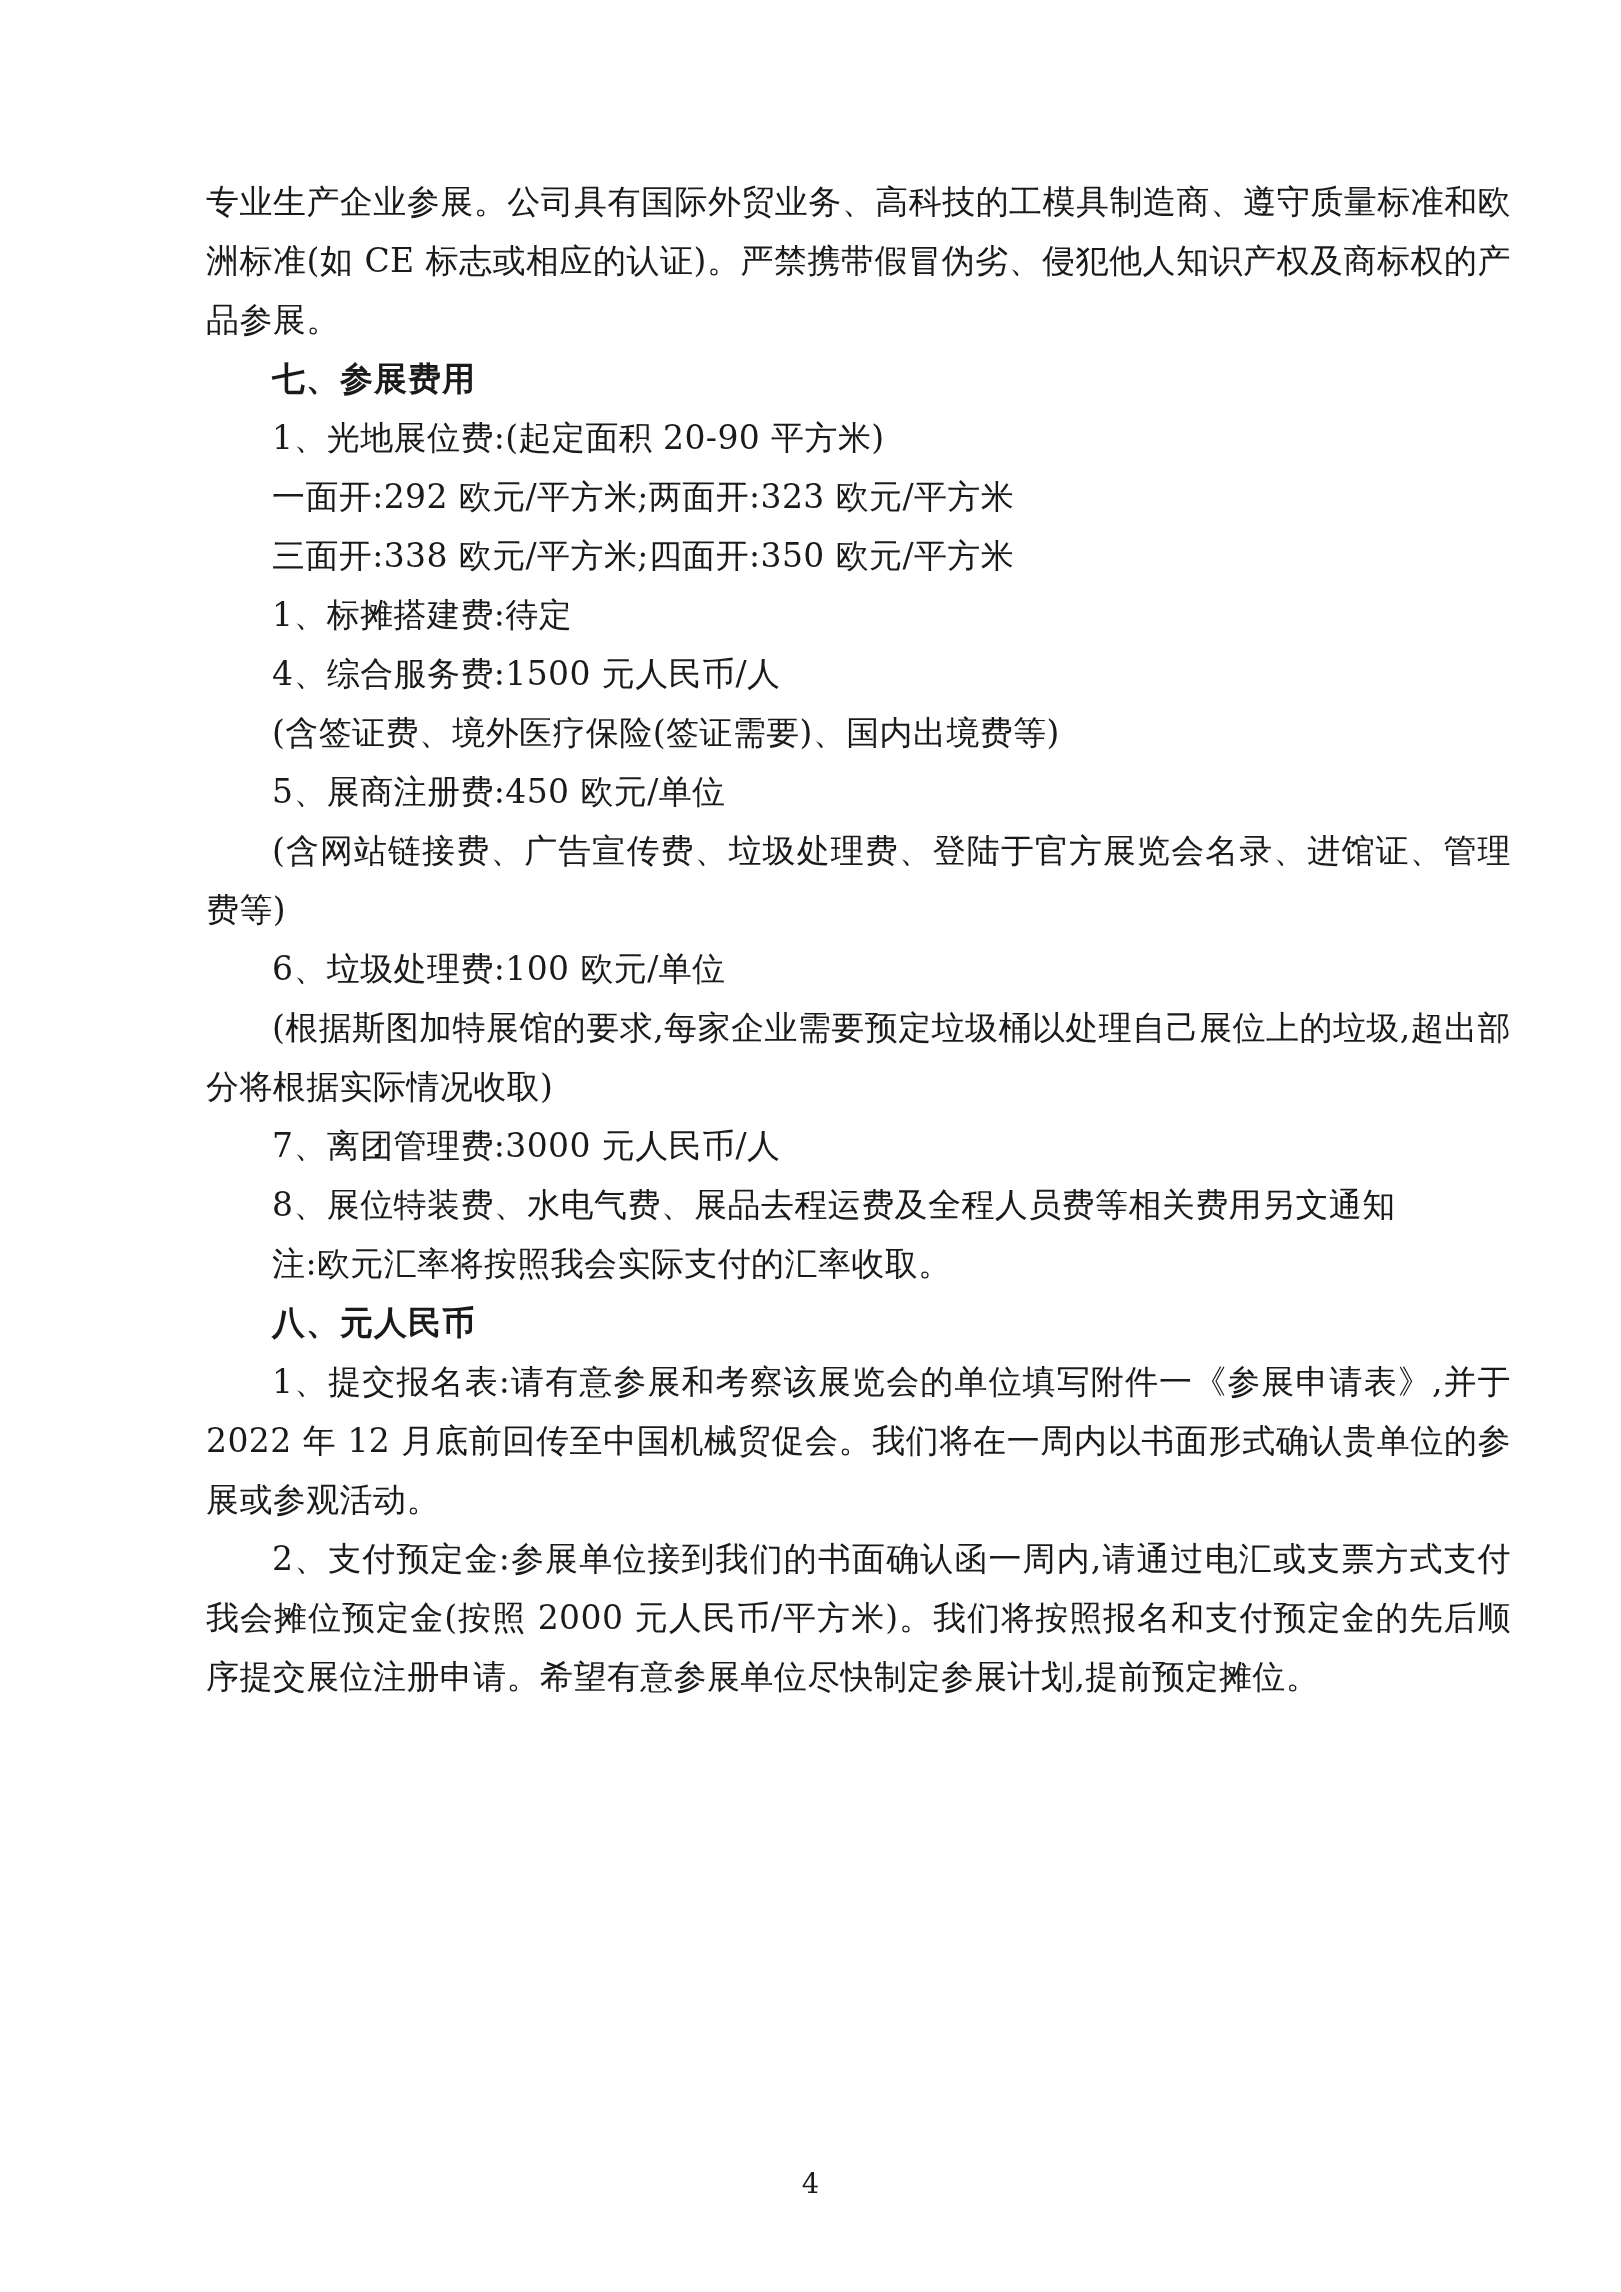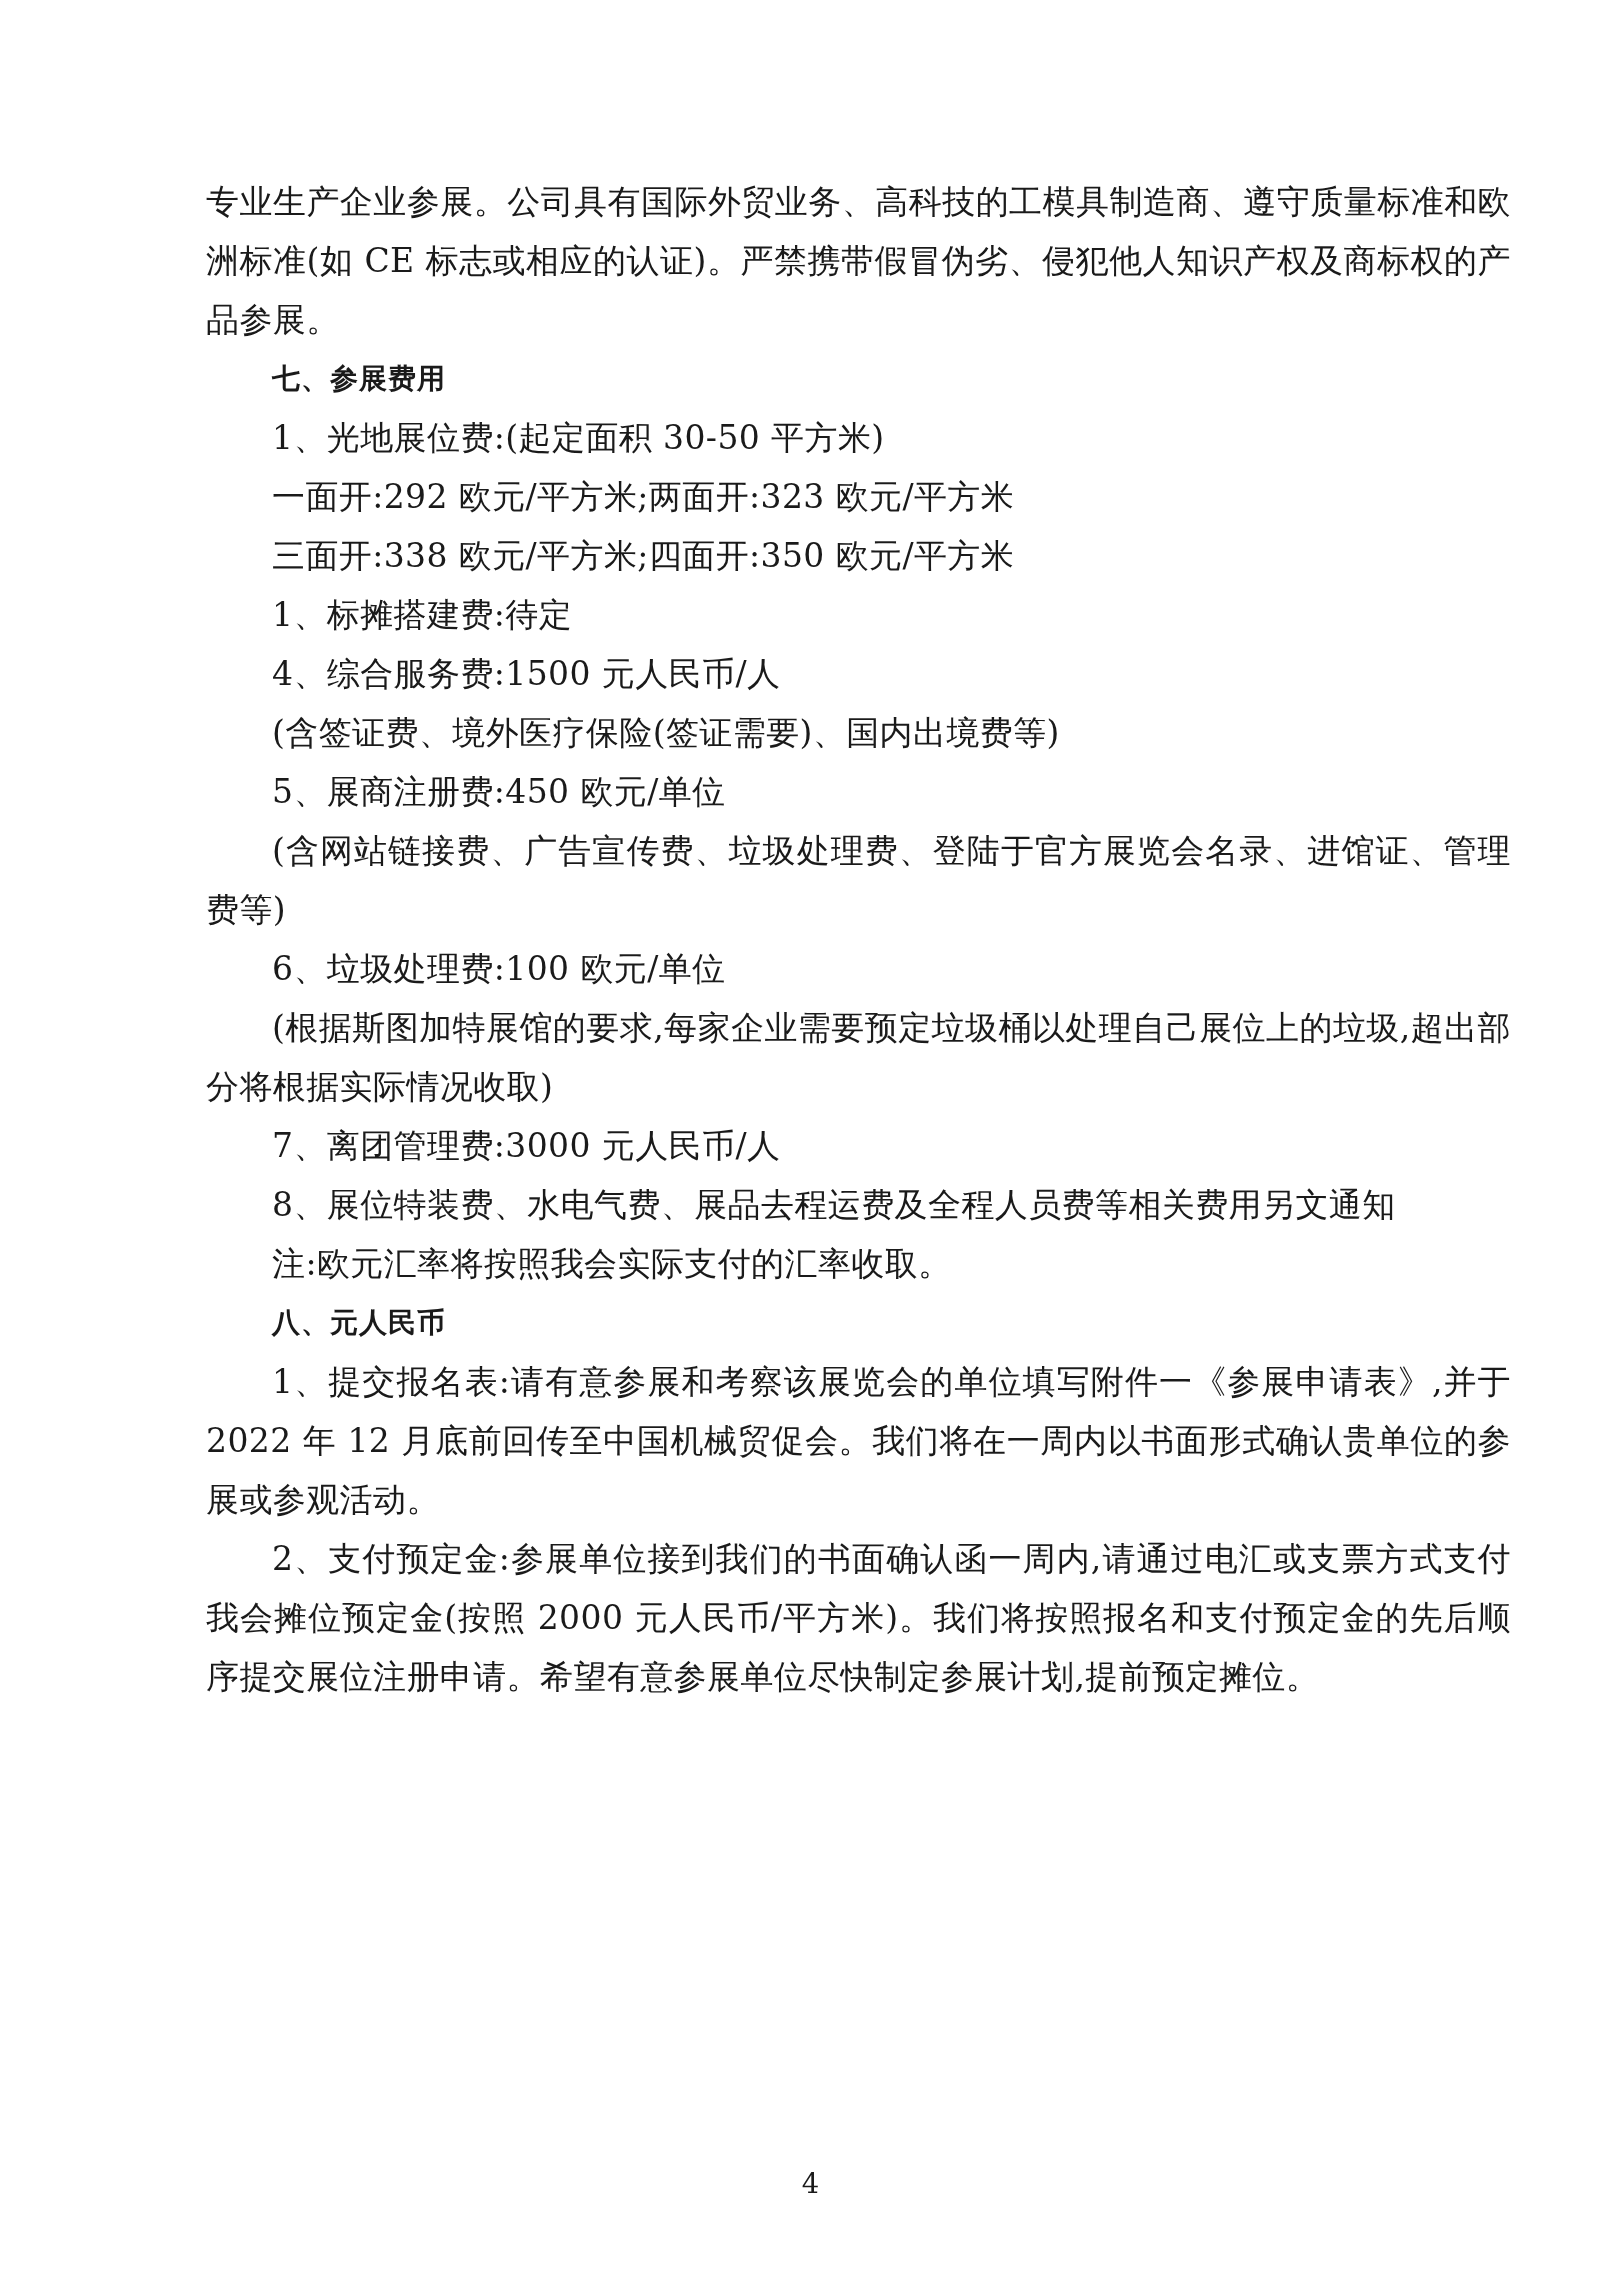--- a/index.html
+++ b/index.html
@@ -35,21 +35,21 @@
     margin: 0;
     text-indent: 0;
   }
   .para.indent {
     text-indent: 66px;
   }
   .heading {
     margin: 0;
     font-weight: bold;
     text-indent: 66px;
-    font-size: 28px;
+    font-size: 33px;
     letter-spacing: 1px;
   }
   .footer-page-num {
     position: absolute;
     left: 0;
     right: 0;
     bottom: 94px;
     text-align: center;
     font-size: 27.4px;
     font-family: "DejaVu Serif", "Liberation Serif", serif;
@@ -59,21 +59,21 @@
 </head>
 <body>
 
 <div class="page">
   <div class="doc-body">
 
     <p class="para">专业生产企业参展。公司具有国际外贸业务、高科技的工模具制造商、遵守质量标准和欧洲标准(如 CE 标志或相应的认证)。严禁携带假冒伪劣、侵犯他人知识产权及商标权的产品参展。</p>
 
     <p class="heading">七、参展费用</p>
 
-    <p class="para indent">1、光地展位费:(起定面积 30-50 平方米)</p>
+    <p class="para indent">1、光地展位费:(起定面积 20-90 平方米)</p>
     <p class="para indent">一面开:292 欧元/平方米;两面开:323 欧元/平方米</p>
     <p class="para indent">三面开:338 欧元/平方米;四面开:350 欧元/平方米</p>
     <p class="para indent">1、标摊搭建费:待定</p>
     <p class="para indent">4、综合服务费:1500 元人民币/人</p>
     <p class="para indent">(含签证费、境外医疗保险(签证需要)、国内出境费等)</p>
     <p class="para indent">5、展商注册费:450 欧元/单位</p>
     <p class="para indent">(含网站链接费、广告宣传费、垃圾处理费、登陆于官方展览会名录、进馆证、管理费等)</p>
     <p class="para indent">6、垃圾处理费:100 欧元/单位</p>
     <p class="para indent">(根据斯图加特展馆的要求,每家企业需要预定垃圾桶以处理自己展位上的垃圾,超出部分将根据实际情况收取)</p>
     <p class="para indent">7、离团管理费:3000 元人民币/人</p>

